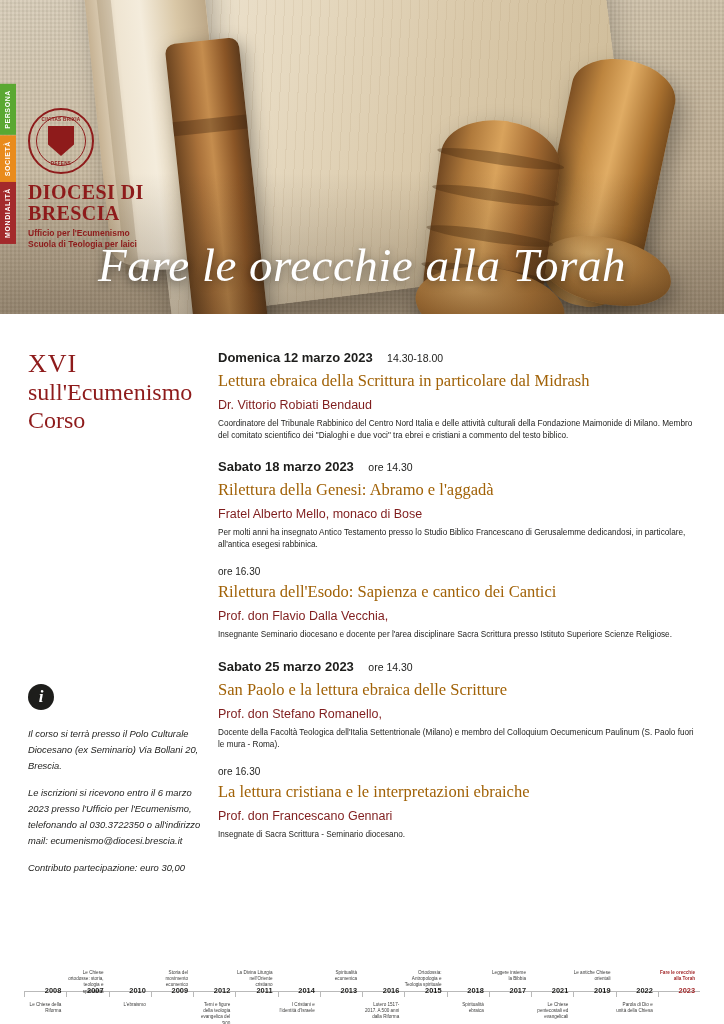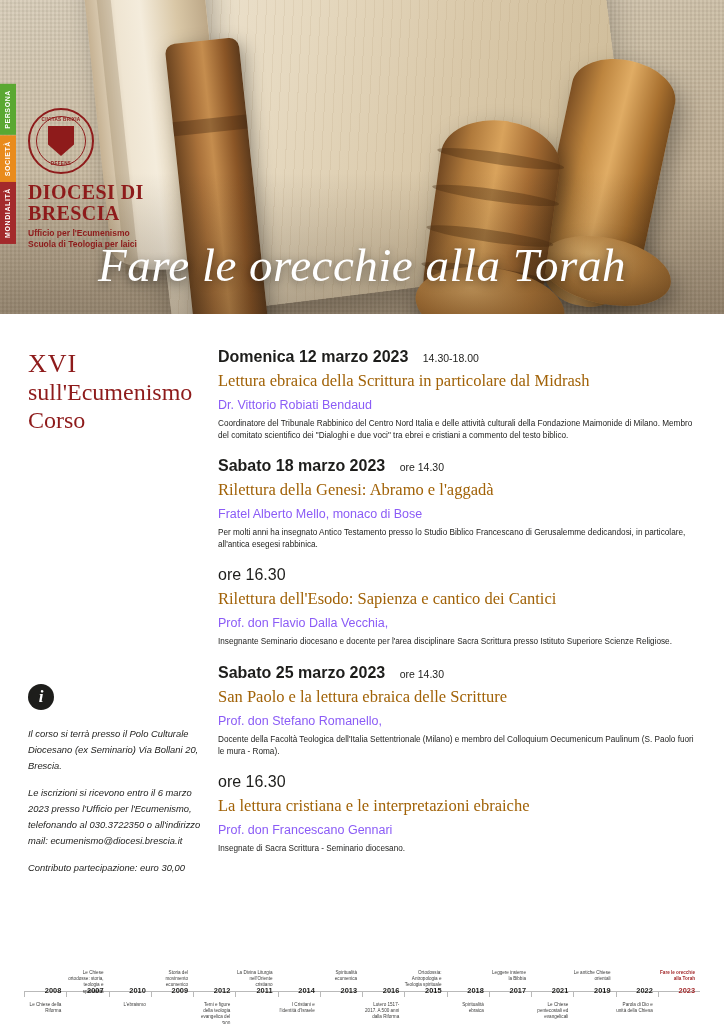--- a/index.html
+++ b/index.html
@@ -257,46 +257,46 @@
     font-style: italic;
   }
   .info-text p { margin-bottom: 11px; }
 
   .right-col {
     flex: 1;
     padding-left: 4px;
   }
   .session { margin-bottom: 16px; }
   .sess-date {
-    font-size: 16px;
+    font-size: 13px;
     font-weight: bold;
     color: #1d1d1b;
     display: inline;
   }
   .sess-time {
     font-size: 10.5px;
     color: #1d1d1b;
     display: inline;
     margin-left: 10px;
   }
   .sess-time-line {
-    font-size: 16px;
+    font-size: 10px;
     color: #1d1d1b;
     margin: 12px 0 1px;
   }
   .sess-topic {
     font-family: "Liberation Serif", serif;
     color: #a16207;
     font-size: 16.5px;
     line-height: 22px;
     margin-top: 4px;
   }
   .sess-speaker {
     font-size: 12.5px;
-    color: #8b5cf6;
+    color: #7f1d1d;
     margin-top: 6px;
   }
   .sess-bio {
     font-size: 8.2px;
     line-height: 11.6px;
     color: #1d1d1b;
     margin-top: 6px;
   }
 
   

